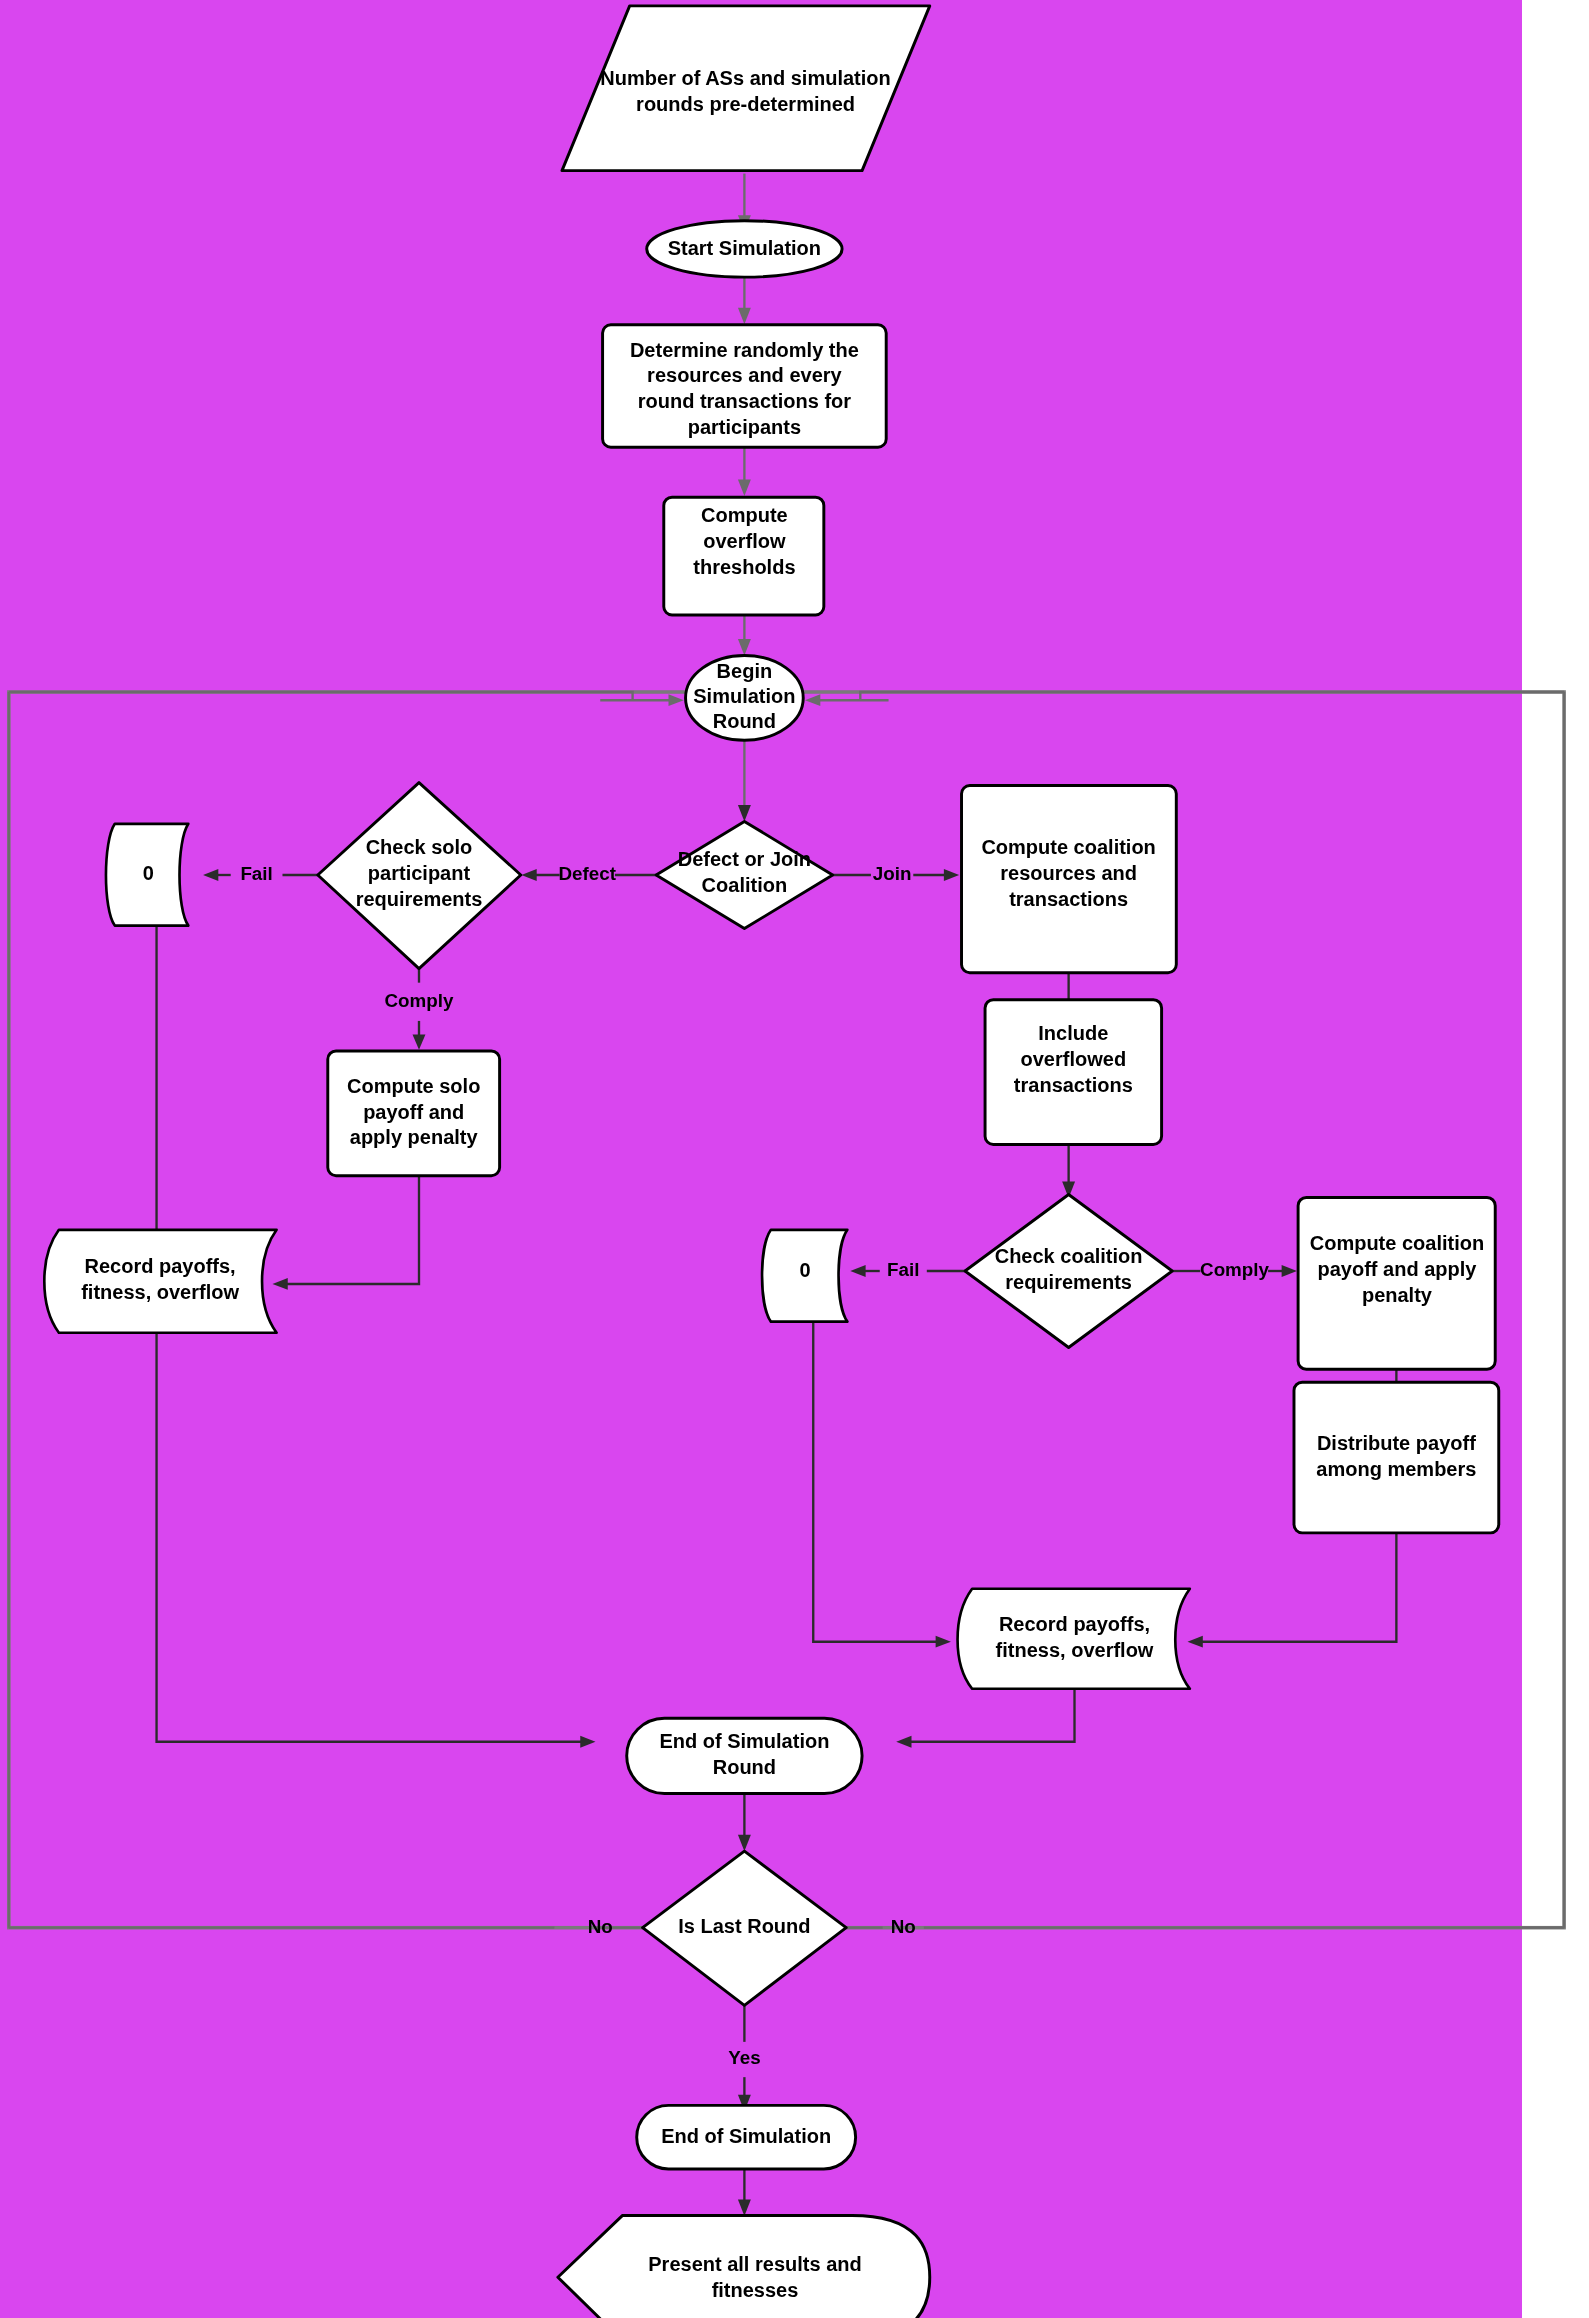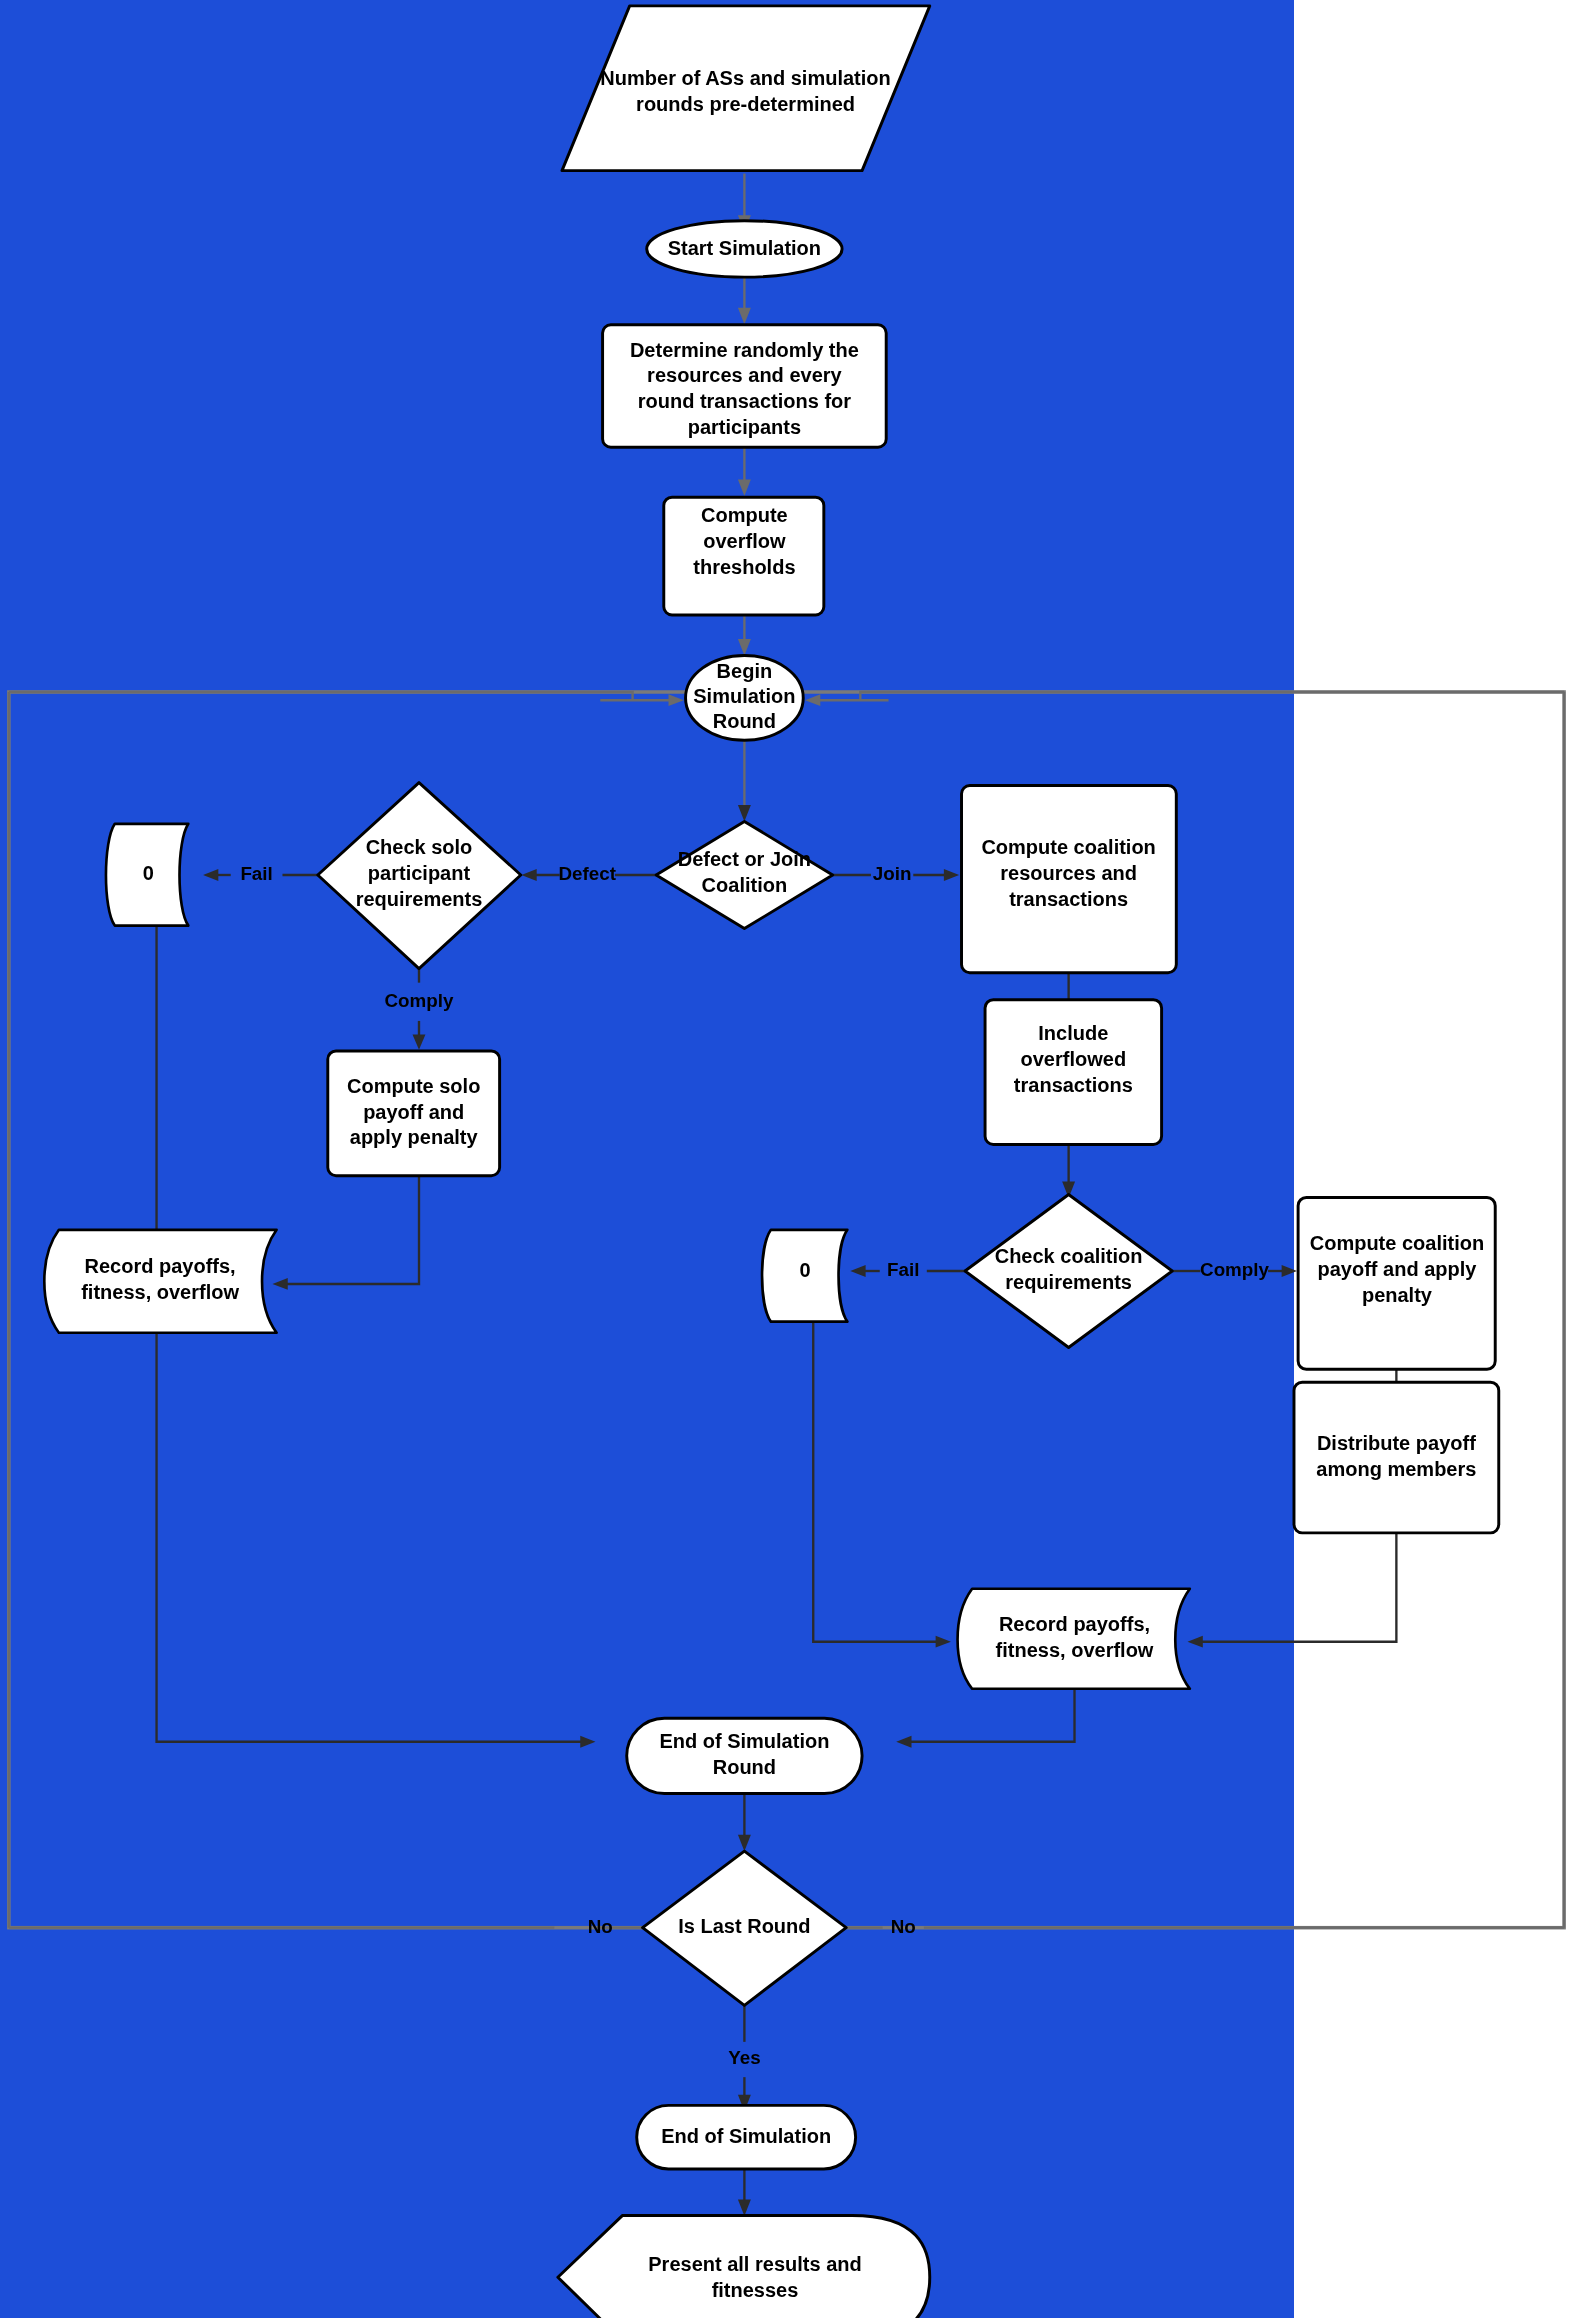--- a/index.html
+++ b/index.html
@@ -2,23 +2,23 @@
 <html style="font-size:9.4px"><head>
 <meta charset="utf-8">
 <style>
   html, body {
     margin: 0;
     padding: 0;
     background: #ffffff;
   }
   #page {
     position: relative;
-    width: 1294px;
+    width: 1522px;
     height: 2319px;
-    background: #1d4ed8;
+    background: #d946ef;
     font-family: "Liberation Sans", sans-serif;
   }
   svg#flow {
     position: absolute;
     top: 0; left: 0;
     width: 1590px;
     height: 2319px;
     display: block;
   }
   .shape {

